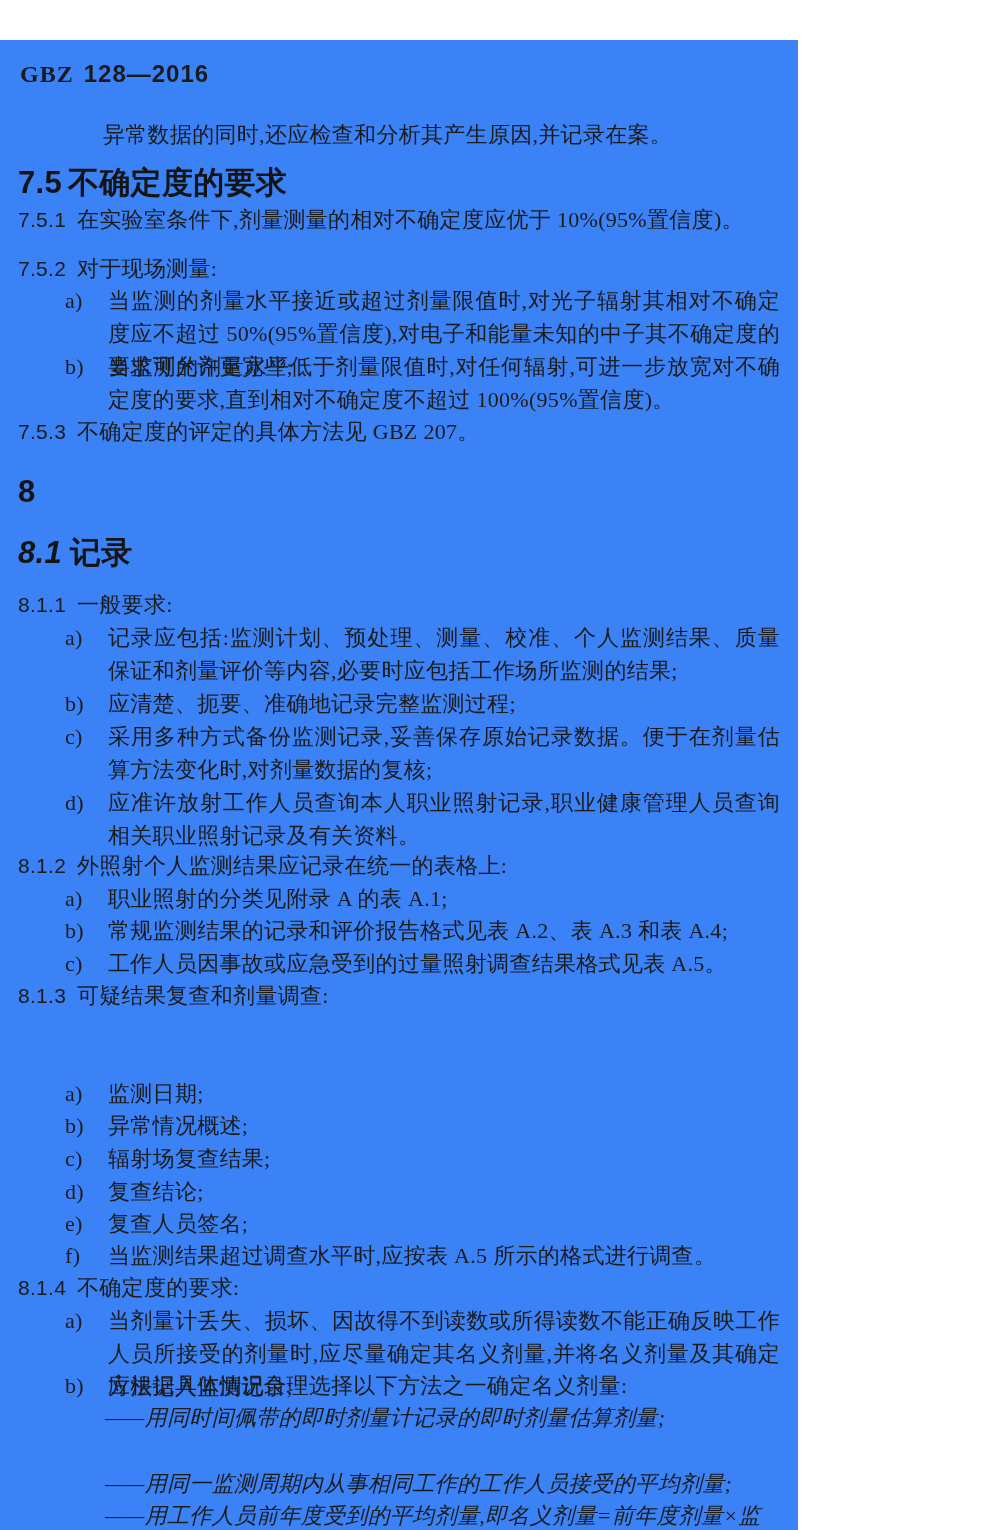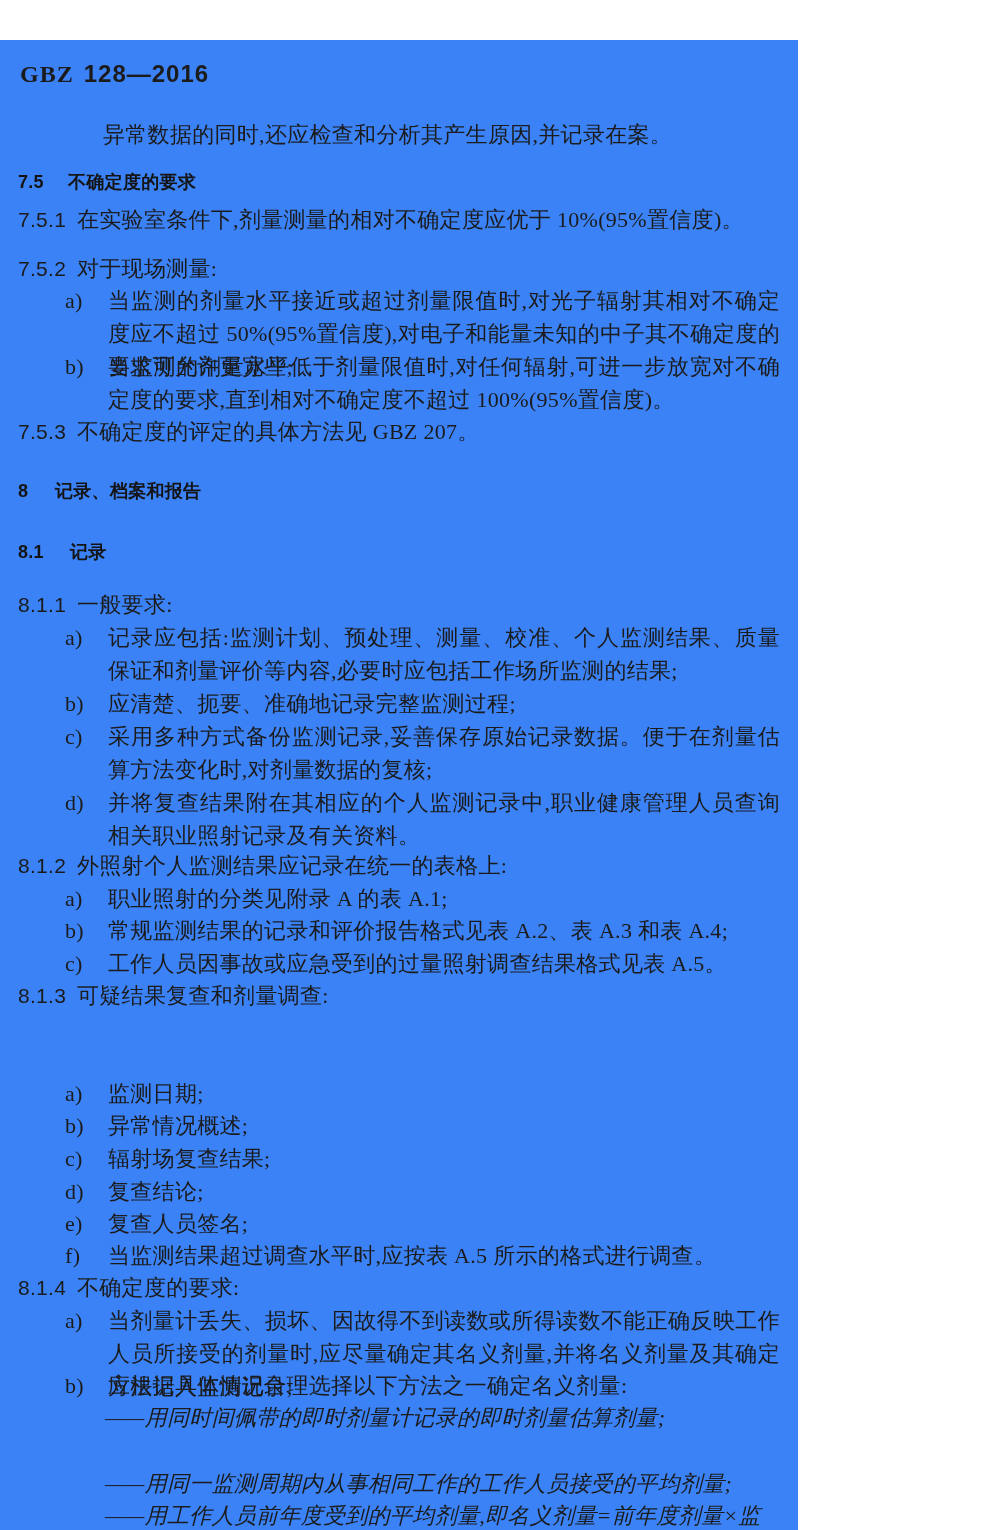--- a/index.html
+++ b/index.html
@@ -26,27 +26,27 @@
   .clause .num{
     flex:0 0 59px;
     font-family:"Liberation Sans","DejaVu Sans",sans-serif;
     font-size:21px;
   }
   .clause .txt{flex:1;text-align:justify;}
   
   .h1,.h2{
     font-family:"Liberation Sans","DejaVu Sans",sans-serif;
     font-weight:bold;
-    font-size:18px;
+    font-size:31px;
     display:flex;
     color:#141414;
   }
   .h1 .num{flex:0 0 37px;}
   .h2 .num{flex:0 0 50px;}
-  .h2.nw52 .num{flex:0 0 52px;}
+  .h2.nw52 .num{flex:0 0 52px;font-style:italic;}
   
   .li{left:65px;display:flex;}
   .li .marker{flex:0 0 43px;}
   .li .txt{flex:1;text-align:justify;}
   
   .dash{left:105px;font-style:italic;}
   
   .cont{text-indent:85px;text-align:justify;}
   
   .para{text-indent:47px;text-align:justify;}
@@ -103,21 +103,20 @@
     <span class="txt">当监测的剂量水平低于剂量限值时,对任何辐射,可进一步放宽对不确定度的要求,直到相对不确定度不超过 100%(95%置信度)。</span>
   </div>
 
   <div class="line clause" style="top:375px">
     <span class="num">7.5.3</span>
     <span class="txt">不确定度的评定的具体方法见 GBZ 207。</span>
   </div>
 
   <div class="line h1" style="top:435px">
     <span class="num">8</span>
-    <span class="txt">记录、档案和报告</span>
   </div>
 
   <div class="line h2 nw52" style="top:496px">
     <span class="num">8.1</span>
     <span class="txt">记录</span>
   </div>
 
   <div class="line clause" style="top:548px">
     <span class="num">8.1.1</span>
     <span class="txt">一般要求:</span>
@@ -133,21 +132,21 @@
     <span class="txt">应清楚、扼要、准确地记录完整监测过程;</span>
   </div>
 
   <div class="line li" style="top:680px">
     <span class="marker">c)</span>
     <span class="txt">采用多种方式备份监测记录,妥善保存原始记录数据。便于在剂量估算方法变化时,对剂量数据的复核;</span>
   </div>
 
   <div class="line li" style="top:746px">
     <span class="marker">d)</span>
-    <span class="txt">并将复查结果附在其相应的个人监测记录中,职业健康管理人员查询相关职业照射记录及有关资料。</span>
+    <span class="txt">应准许放射工作人员查询本人职业照射记录,职业健康管理人员查询相关职业照射记录及有关资料。</span>
   </div>
 
   <div class="line clause" style="top:809px">
     <span class="num">8.1.2</span>
     <span class="txt">外照射个人监测结果应记录在统一的表格上:</span>
   </div>
 
   <div class="line li" style="top:842px">
     <span class="marker">a)</span>
     <span class="txt">职业照射的分类见附录 A 的表 A.1;</span>

